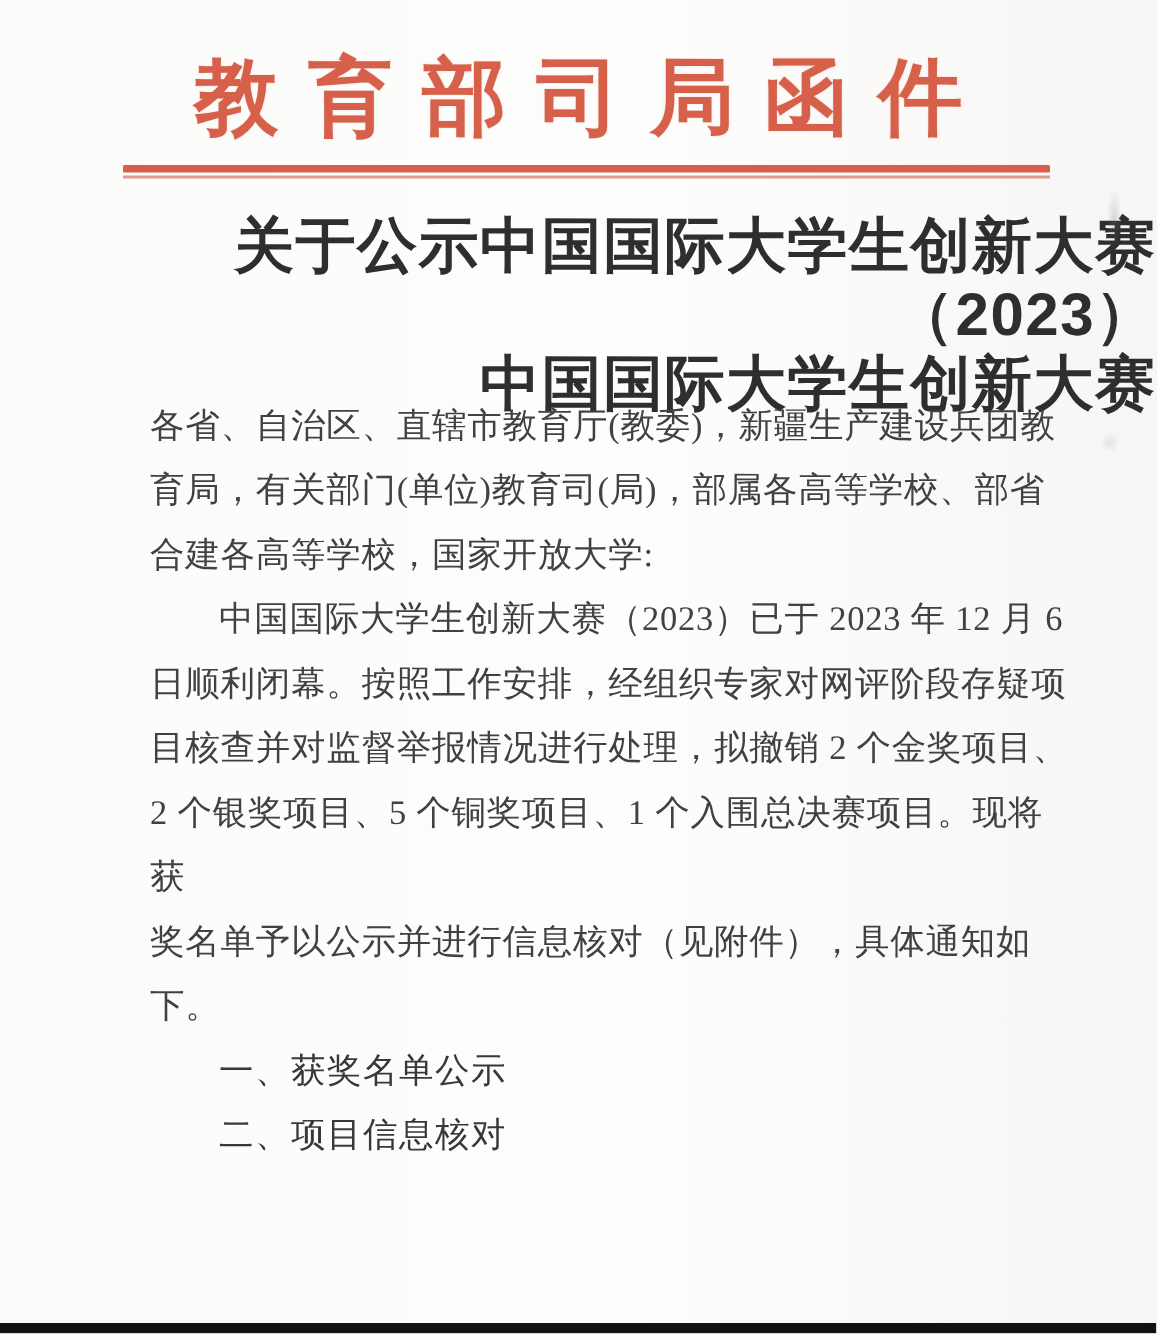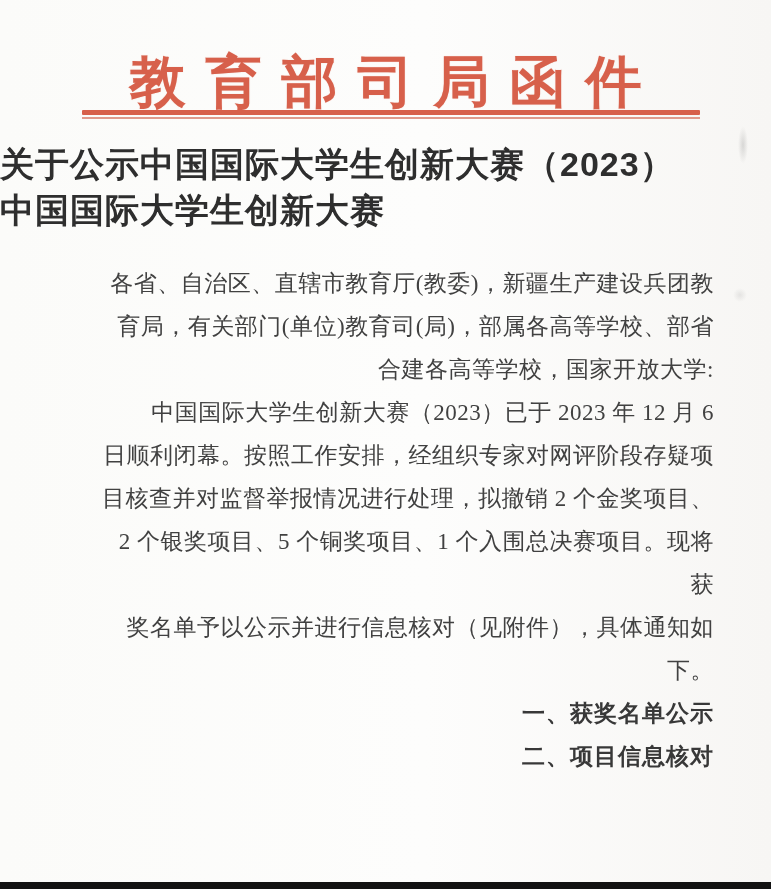--- a/index.html
+++ b/index.html
@@ -18,21 +18,21 @@
   .page {
     position: relative;
     width: 771px; height: 889px;
     overflow: hidden;
     background:
       linear-gradient(90deg, #fbfbf9 0%, #fdfdfc 55%, #f7f6f4 100%);
     color: var(--text-color);
   }
   
   .letterhead {
-    margin-top: 52px;
+    margin-top: 36px;
     text-align: center;
     font-family: "Liberation Serif", "DejaVu Serif", serif;
     font-weight: 700;
     font-size: 56px;
     line-height: 60px;
     letter-spacing: 20px;
     padding-left: 20px;
     color: var(--accent-red);
     text-shadow: 0 0 1px rgba(215, 96, 75, 0.35);
     white-space: nowrap;
@@ -44,50 +44,49 @@
     width: 618px;
   }
   .rule-thick { height: 5px; background: var(--accent-red); border-radius: 1px; }
   .rule-thin  { height: 2px; background: var(--rule-thin-red); margin-top: 2px; }
 
   
   .doc-title {
     position: absolute;
     left: 0; top: 141px;
     width: 771px;
-    text-align: left;
+    text-align: right;
     font-family: "Liberation Sans", "DejaVu Sans", sans-serif;
     font-weight: 700;
-    font-size: 34px;
+    font-size: 40px;
     line-height: 46px;
     color: var(--title-color);
     letter-spacing: 1px;
   }
 
   
   .body-text {
     position: absolute;
     left: 100px; top: 262px;
     width: 614px;
     font-family: "Liberation Serif", "DejaVu Serif", serif;
     font-size: 23px;
     line-height: 43px;
     color: var(--text-color);
     letter-spacing: 0.5px;
   }
   .body-text p {
     white-space: pre-line;
     margin: 0;
-    text-align: right;
   }
   .para { text-indent: 2em; }
   .heading {
     text-indent: 2em;
     font-family: "Liberation Sans", "DejaVu Sans", sans-serif;
-    font-weight: 700;
+    font-weight: 400;
     color: #383838;
     letter-spacing: 1px;
   }
 
   
   .bottom-bar {
     position: absolute;
     left: 0; bottom: 0;
     width: 771px; height: 7px;
     background: #121212;

